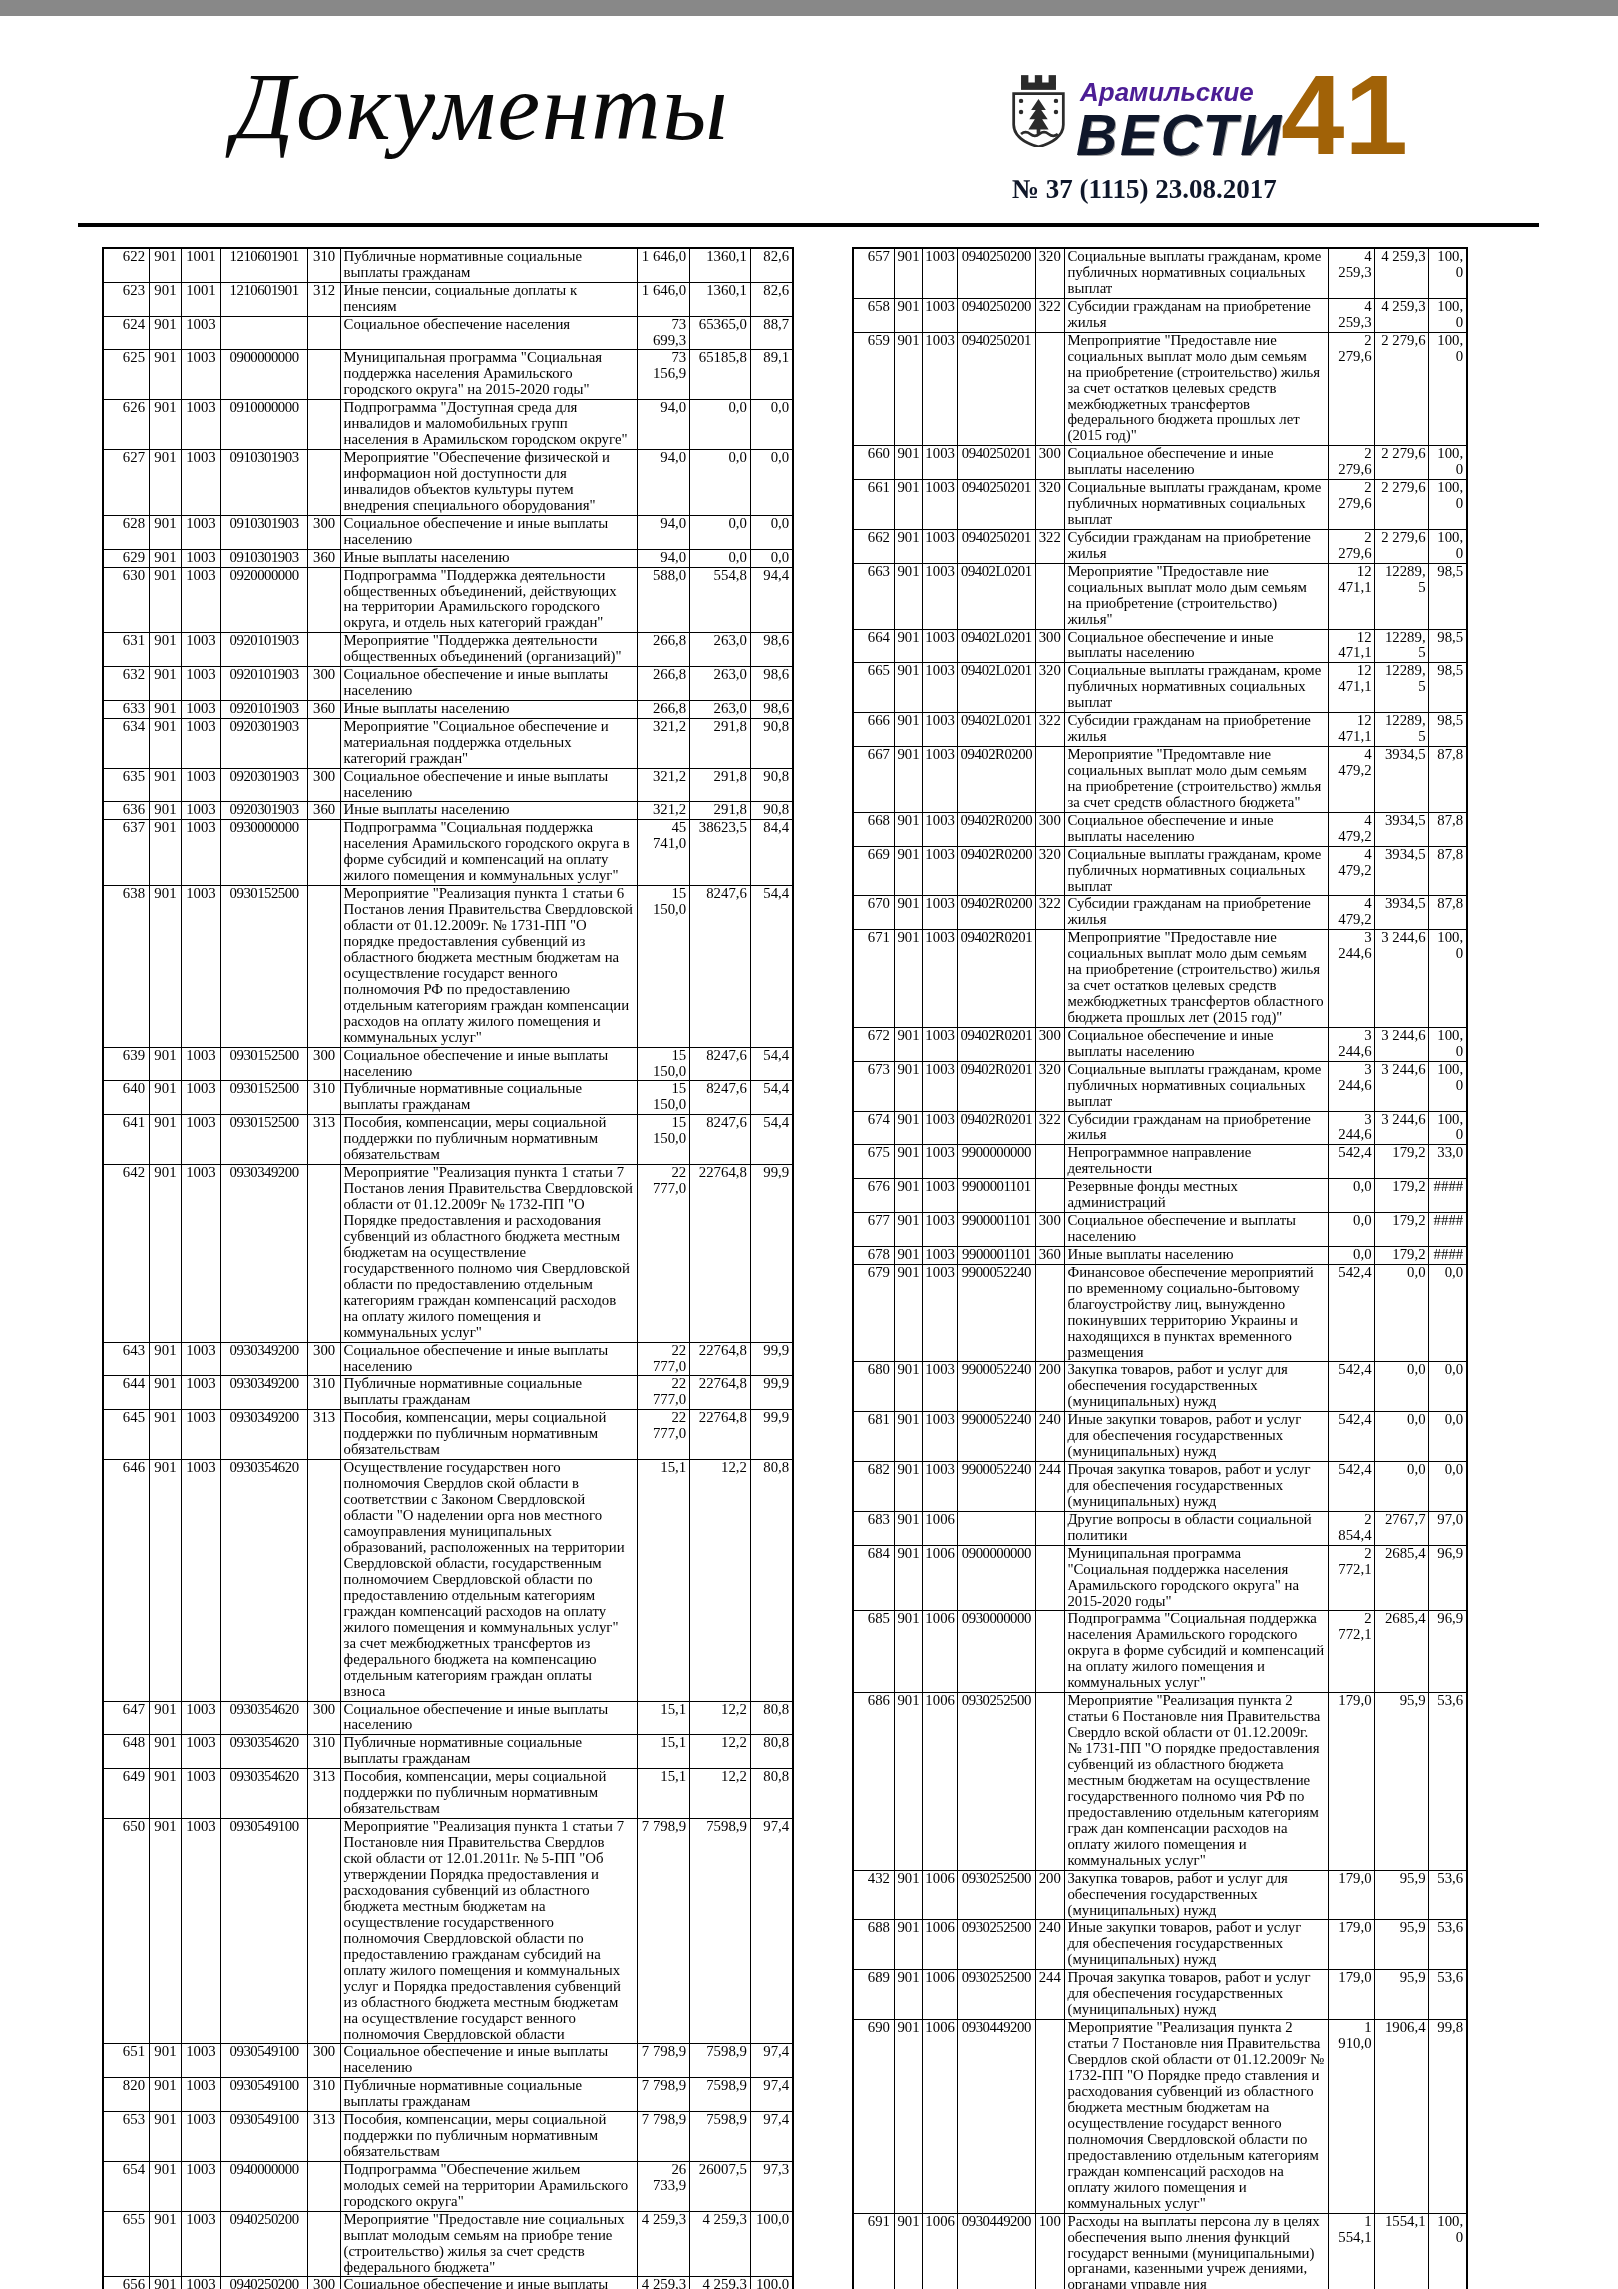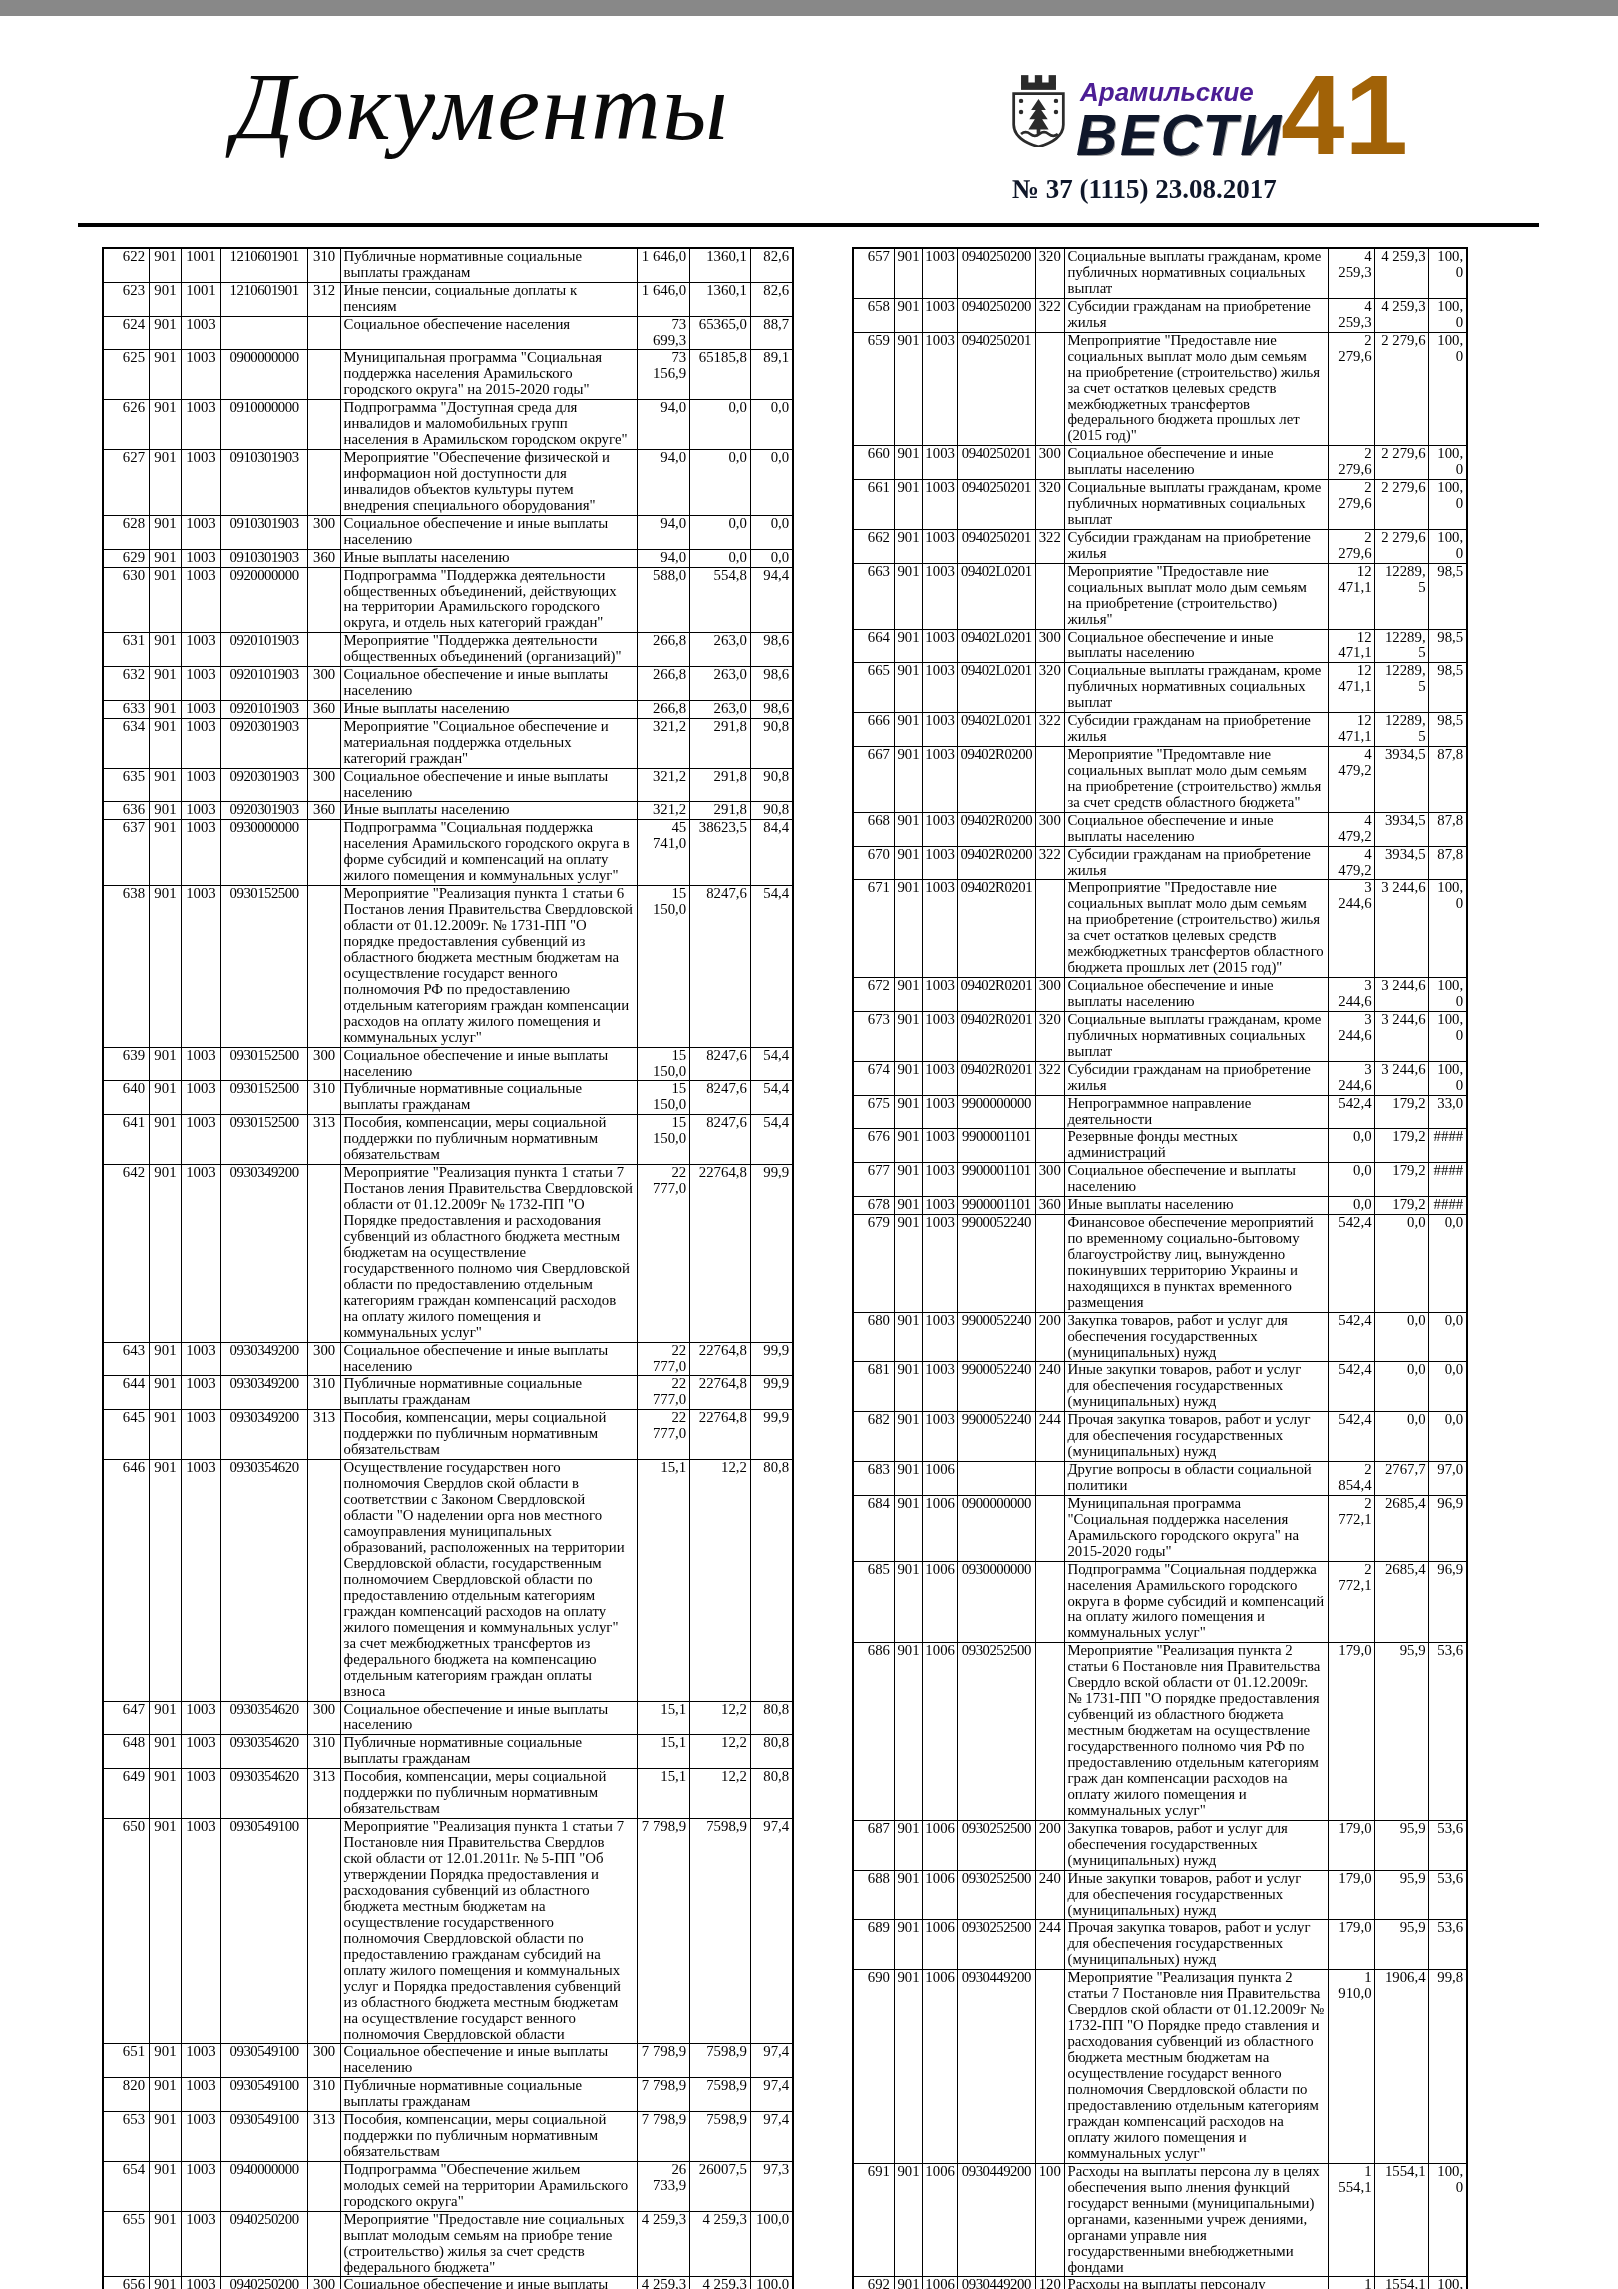--- a/index.html
+++ b/index.html
@@ -633,20 +633,31 @@
             <td class="c1">901</td>
             <td class="c2">1003</td>
             <td class="c3">09402R0200</td>
             <td class="c4">300</td>
             <td class="c5">Социальное обеспечение и иные выплаты населению</td>
             <td class="c6">4 479,2</td>
             <td class="c7">3934,5</td>
             <td class="c8">87,8</td>
           </tr>
           <tr>
+            <td class="c0">669</td>
+            <td class="c1">901</td>
+            <td class="c2">1003</td>
+            <td class="c3">09402R0200</td>
+            <td class="c4">320</td>
+            <td class="c5">Социальные выплаты гражданам, кроме публичных нормативных социальных выплат</td>
+            <td class="c6">4 479,2</td>
+            <td class="c7">3934,5</td>
+            <td class="c8">87,8</td>
+          </tr>
+          <tr>
             <td class="c0">670</td>
             <td class="c1">901</td>
             <td class="c2">1003</td>
             <td class="c3">09402R0200</td>
             <td class="c4">322</td>
             <td class="c5">Субсидии гражданам на приобретение жилья</td>
             <td class="c6">4 479,2</td>
             <td class="c7">3934,5</td>
             <td class="c8">87,8</td>
           </tr>
@@ -820,21 +831,21 @@
             <td class="c1">901</td>
             <td class="c2">1006</td>
             <td class="c3">0930252500</td>
             <td class="c4"></td>
             <td class="c5">Мероприятие "Реализация пункта 2 статьи 6 Постановле ния Правительства Свердло вской области от 01.12.2009г. № 1731-ПП "О порядке предоставления субвенций из областного бюджета местным бюджетам на осуществление государственного полномо чия РФ по предоставлению отдельным категориям граж дан компенсации расходов на оплату жилого помещения и коммунальных услуг"</td>
             <td class="c6">179,0</td>
             <td class="c7">95,9</td>
             <td class="c8">53,6</td>
           </tr>
           <tr>
-            <td class="c0">687</td>
+            <td class="c0">432</td>
             <td class="c1">901</td>
             <td class="c2">1006</td>
             <td class="c3">0930252500</td>
             <td class="c4">200</td>
             <td class="c5">Закупка товаров, работ и услуг для обеспечения государственных (муниципальных) нужд</td>
             <td class="c6">179,0</td>
             <td class="c7">95,9</td>
             <td class="c8">53,6</td>
           </tr>
           <tr>

